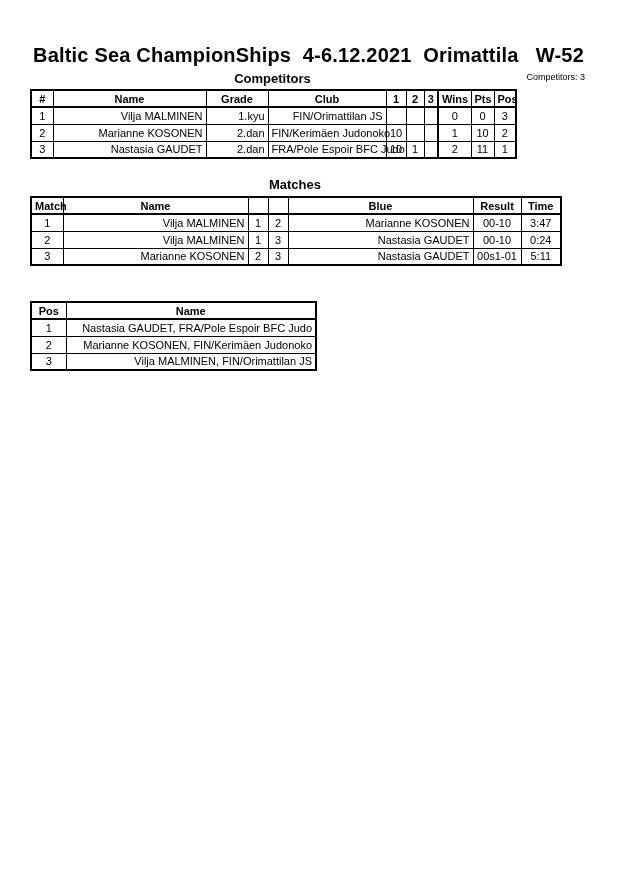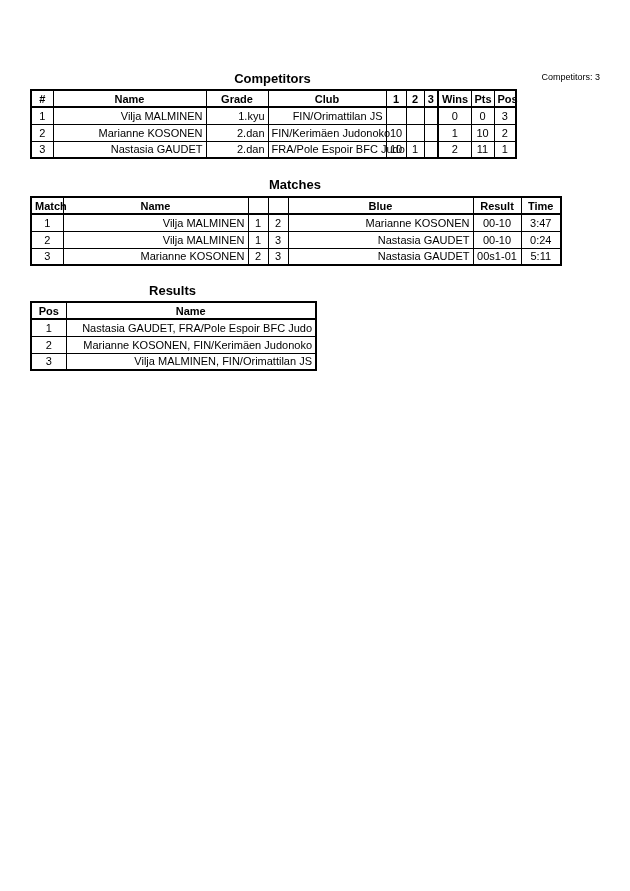--- a/index.html
+++ b/index.html
@@ -16,21 +16,21 @@
     font-size: 20px; font-weight: bold; white-space: pre;
     letter-spacing: 0.2px;
   }
 
   .section-heading {
     font-size: 13px; font-weight: bold; text-align: center;
   }
   .competitors-label-row { position: absolute; left: 30px; top: 71px; width: 570px; height: 13px; }
   .competitors-label-row .section-heading { position: absolute; left: 0; top: 0; width: 485px; }
   .competitors-count {
-    position: absolute; right: 0; top: 1px;
+    position: absolute; right: 15px; top: 1px;
     font-size: 9px; font-weight: normal;
   }
 
   table.tbl {
     border-collapse: collapse; table-layout: fixed;
     font-size: 11px; border: 2px solid #000;
     position: absolute;
   }
   .tbl th, .tbl td {
     border: 1px solid #000;
@@ -47,20 +47,21 @@
   .matches-heading  { position: absolute; left: 30px; top: 177px; width: 530px; text-align: center; }
   .matches-tbl      { left: 30px; top: 196px; width: 530px; padding-left: 14px; }
   .results-heading  { position: absolute; left: 30px; top: 283px; width: 285px; }
   .results-tbl      { left: 30px; top: 301px; width: 285px; }
 </style>
 </head>
 <body>
 
 <div class="page">
 
+  <h1 class="title">Baltic Sea ChampionShips  4-6.12.2021  Orimattila   W-52</h1>
 
   <div class="competitors-label-row">
     <div class="section-heading">Competitors</div>
     <div class="competitors-count">Competitors: 3</div>
   </div>
 
   <table class="tbl competitors-tbl">
     <colgroup>
       <col style="width:22px">
         <col style="width:153px">
@@ -174,21 +175,20 @@
         <td class="l">Marianne KOSONEN</td>
         <td class="c">2</td>
         <td class="c">3</td>
         <td class="l">Nastasia GAUDET</td>
         <td class="c">00s1-01</td>
         <td class="c">5:11</td>
       </tr>
     </tbody>
   </table>
 
-  <div class="section-heading results-heading">Results</div>
 
   <table class="tbl results-tbl">
     <colgroup>
       <col style="width:35px">
         <col style="width:250px">
     </colgroup>
     <thead>
       <tr>
         <th>Pos</th>
         <th>Name</th>

